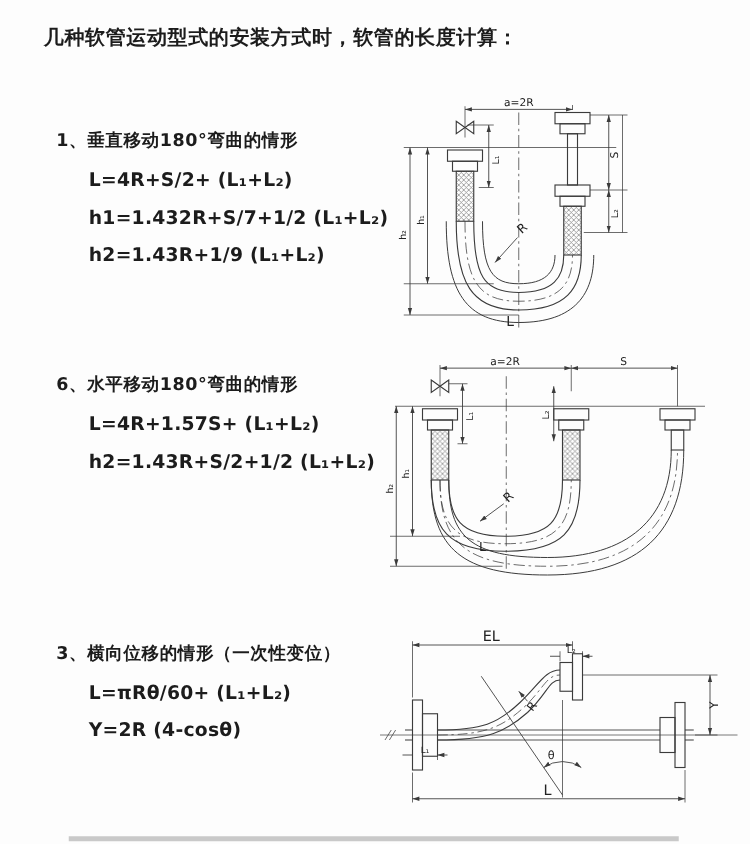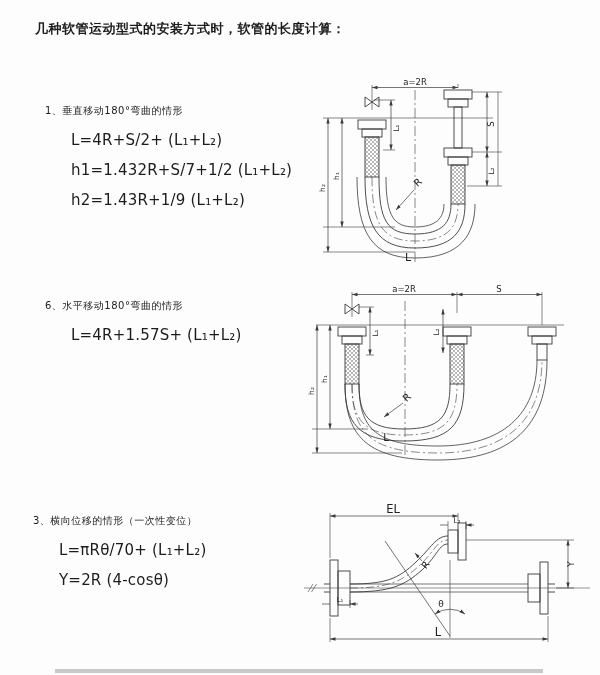--- a/index.html
+++ b/index.html
@@ -1,24 +1,24 @@
 <!DOCTYPE html>
 <html><head>
 <meta charset="utf-8">
 <style>
   html,body{margin:0;padding:0;}
   body{
     width:600px;height:675px;position:relative;background:#fdfdfd;
     font-family:"DejaVu Sans","Liberation Sans",sans-serif;color:#1c1c1c;overflow:hidden;
   }
-  .title{position:absolute;left:35px;top:20px;font-size:13px;font-weight:700;letter-spacing:.5px;white-space:pre;}
+  .title{position:absolute;left:35px;top:20px;font-size:16px;font-weight:700;letter-spacing:.5px;white-space:pre;}
   .sec{position:absolute;}
-  .sec-heading{font-size:10px;font-weight:400;letter-spacing:.5px;white-space:pre;}
+  .sec-heading{font-size:14px;font-weight:700;letter-spacing:.5px;white-space:pre;}
   .formulas{margin-top:7px;padding-left:26px;}
-  .formula{font-size:15px;font-weight:400;line-height:30px;white-space:pre;letter-spacing:.2px;}
+  .formula{font-size:15px;font-weight:700;line-height:30px;white-space:pre;letter-spacing:.2px;}
   svg.diag{position:absolute;}
   svg text{font-family:"DejaVu Sans","Liberation Sans",sans-serif;fill:#222;}
   .scan-bar{position:absolute;left:55px;top:669px;width:488px;height:4px;background:#c9c9c9;}
 </style>
 </head>
 <body>
 
 <div class="title">几种软管运动型式的安装方式时，软管的长度计算：</div>
 
 <div class="sec" style="left:45px;top:104px">
@@ -85,20 +85,21 @@
     <text transform="translate(10,112) rotate(-90)" font-size="7.5">h₂</text>
     <text transform="translate(105,109) rotate(-42)" font-size="10">R</text>
     <text x="93" y="185" font-size="11">L</text>
   </g>
 </svg>
 
 <div class="sec" style="left:45px;top:299px">
   <div class="sec-heading">6、水平移动180°弯曲的情形</div>
   <div class="formulas">
     <div class="formula">L=4R+1.57S+ (L₁+L₂)</div>
+    <div class="formula">h2=1.43R+S/2+1/2 (L₁+L₂)</div>
   </div>
 </div>
 
 <svg class="diag" style="left:306px;top:283px" width="290" height="185" viewBox="0 0 290 185">
   <defs>
     <marker id="ar2" viewBox="0 0 10 8" markerWidth="9" markerHeight="7" refX="9" refY="4" orient="auto-start-reverse">
       <path d="M0,1.2 L9,4 L0,6.8 Z" fill="#3b3b3b"></path>
     </marker>
     <pattern id="ht2" width="4" height="4" patternUnits="userSpaceOnUse">
       <path d="M0,0 L4,4 M4,0 L0,4" stroke="#8a8a8a" stroke-width="0.6"></path>
@@ -149,24 +150,24 @@
     <text x="193" y="9">S</text>
     <text transform="translate(72,50) rotate(-90)" font-size="7.5">L₁</text>
     <text transform="translate(133,49) rotate(-90)" font-size="7.5">L₂</text>
     <text transform="translate(21,96) rotate(-90)" font-size="7.5">h₁</text>
     <text transform="translate(8,108) rotate(-90)" font-size="7.5">h₂</text>
     <text transform="translate(103,117) rotate(-42)" font-size="10">R</text>
     <text x="80" y="158" font-size="10">L</text>
   </g>
 </svg>
 
-<div class="sec" style="left:33px;top:514px">
+<div class="sec" style="left:45px;top:514px">
   <div class="sec-heading">3、横向位移的情形（一次性变位）</div>
   <div class="formulas">
-    <div class="formula">L=πRθ/70+ (L₁+L₂)</div>
+    <div class="formula">L=πRθ/60+ (L₁+L₂)</div>
     <div class="formula">Y=2R (4-cosθ)</div>
   </div>
 </div>
 
 <svg class="diag" style="left:298px;top:503px" width="300" height="155" viewBox="0 0 300 155">
   <defs>
     <marker id="ar3" viewBox="0 0 10 8" markerWidth="9" markerHeight="7" refX="9" refY="4" orient="auto-start-reverse">
       <path d="M0,1.2 L9,4 L0,6.8 Z" fill="#3b3b3b"></path>
     </marker>
   </defs>

